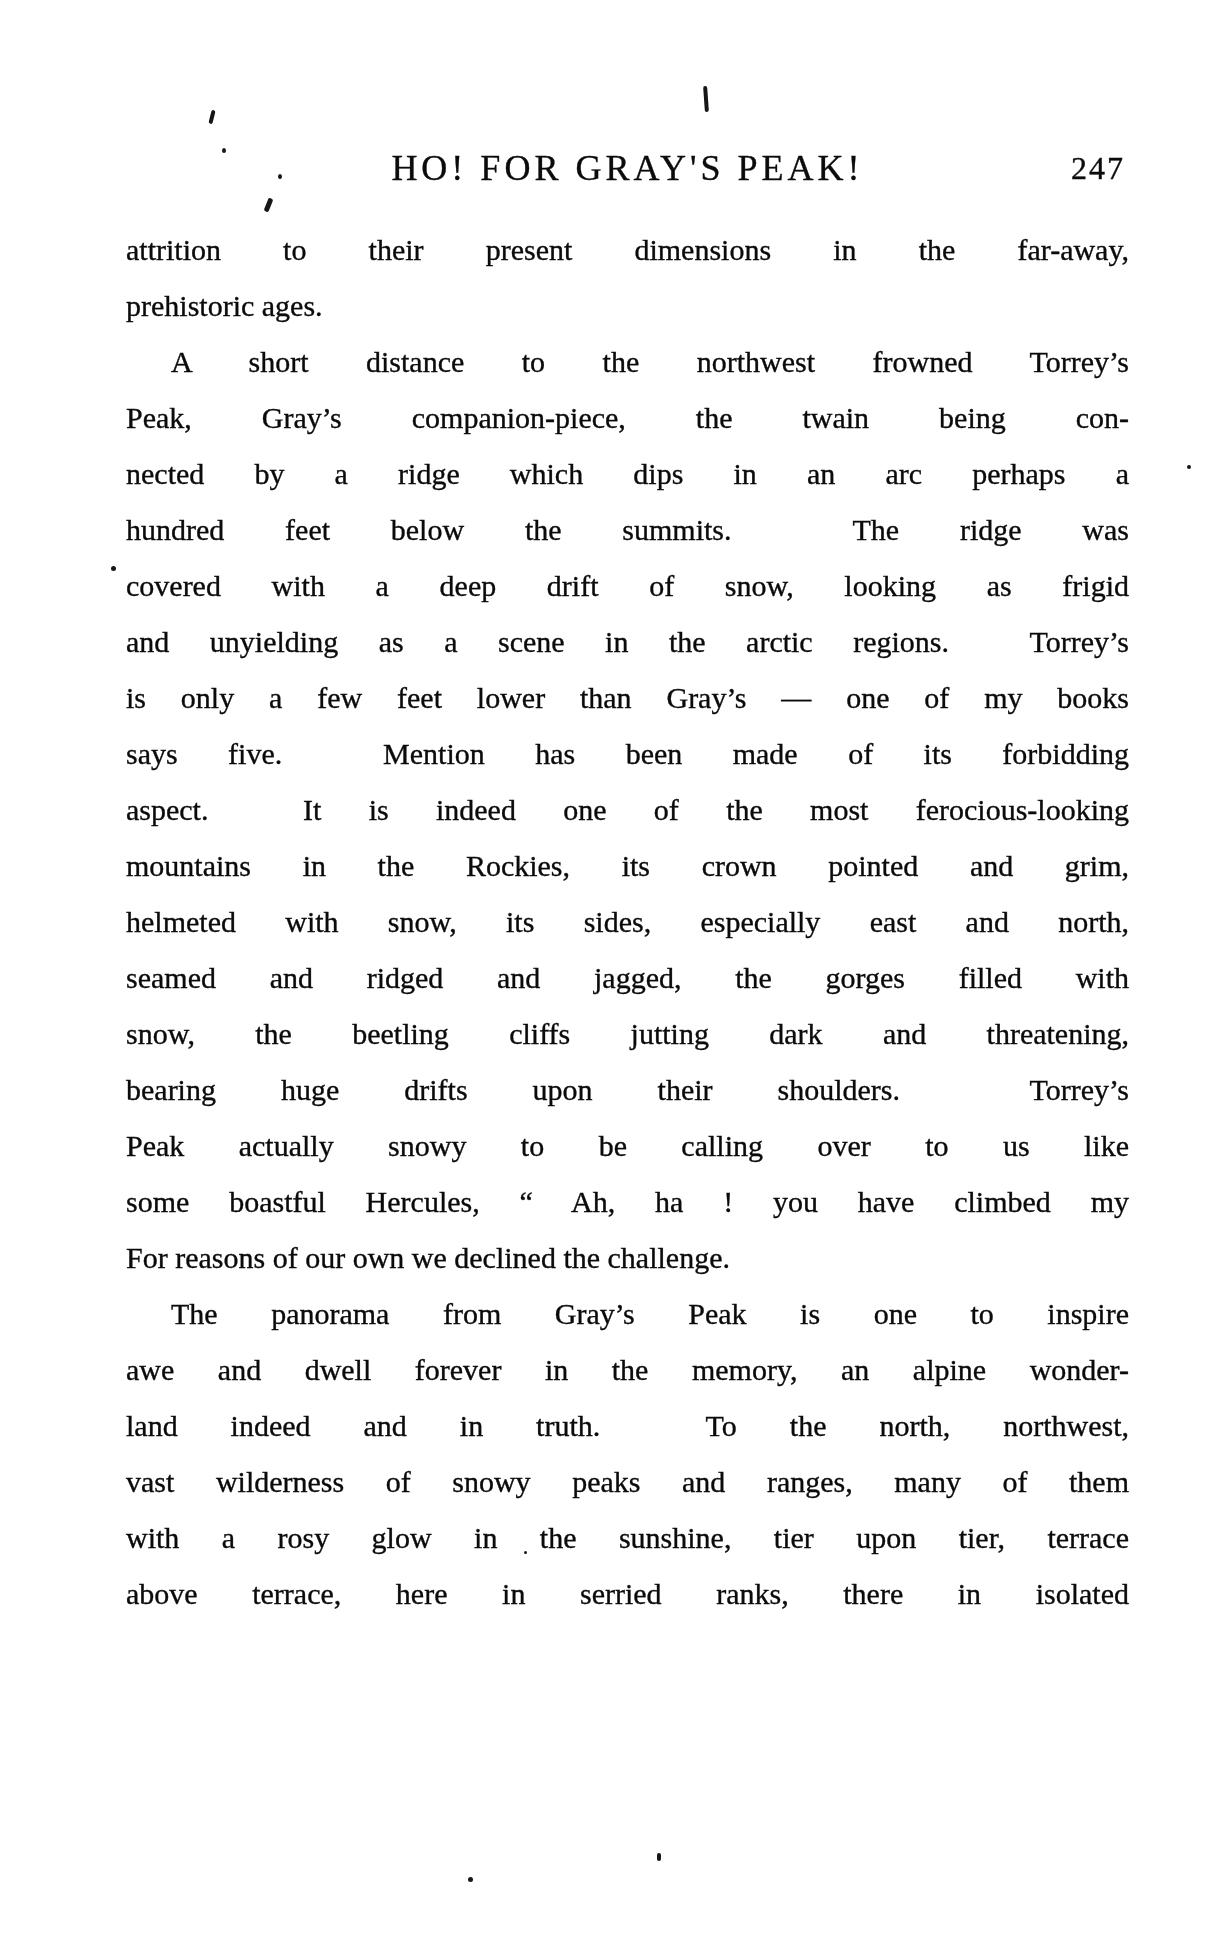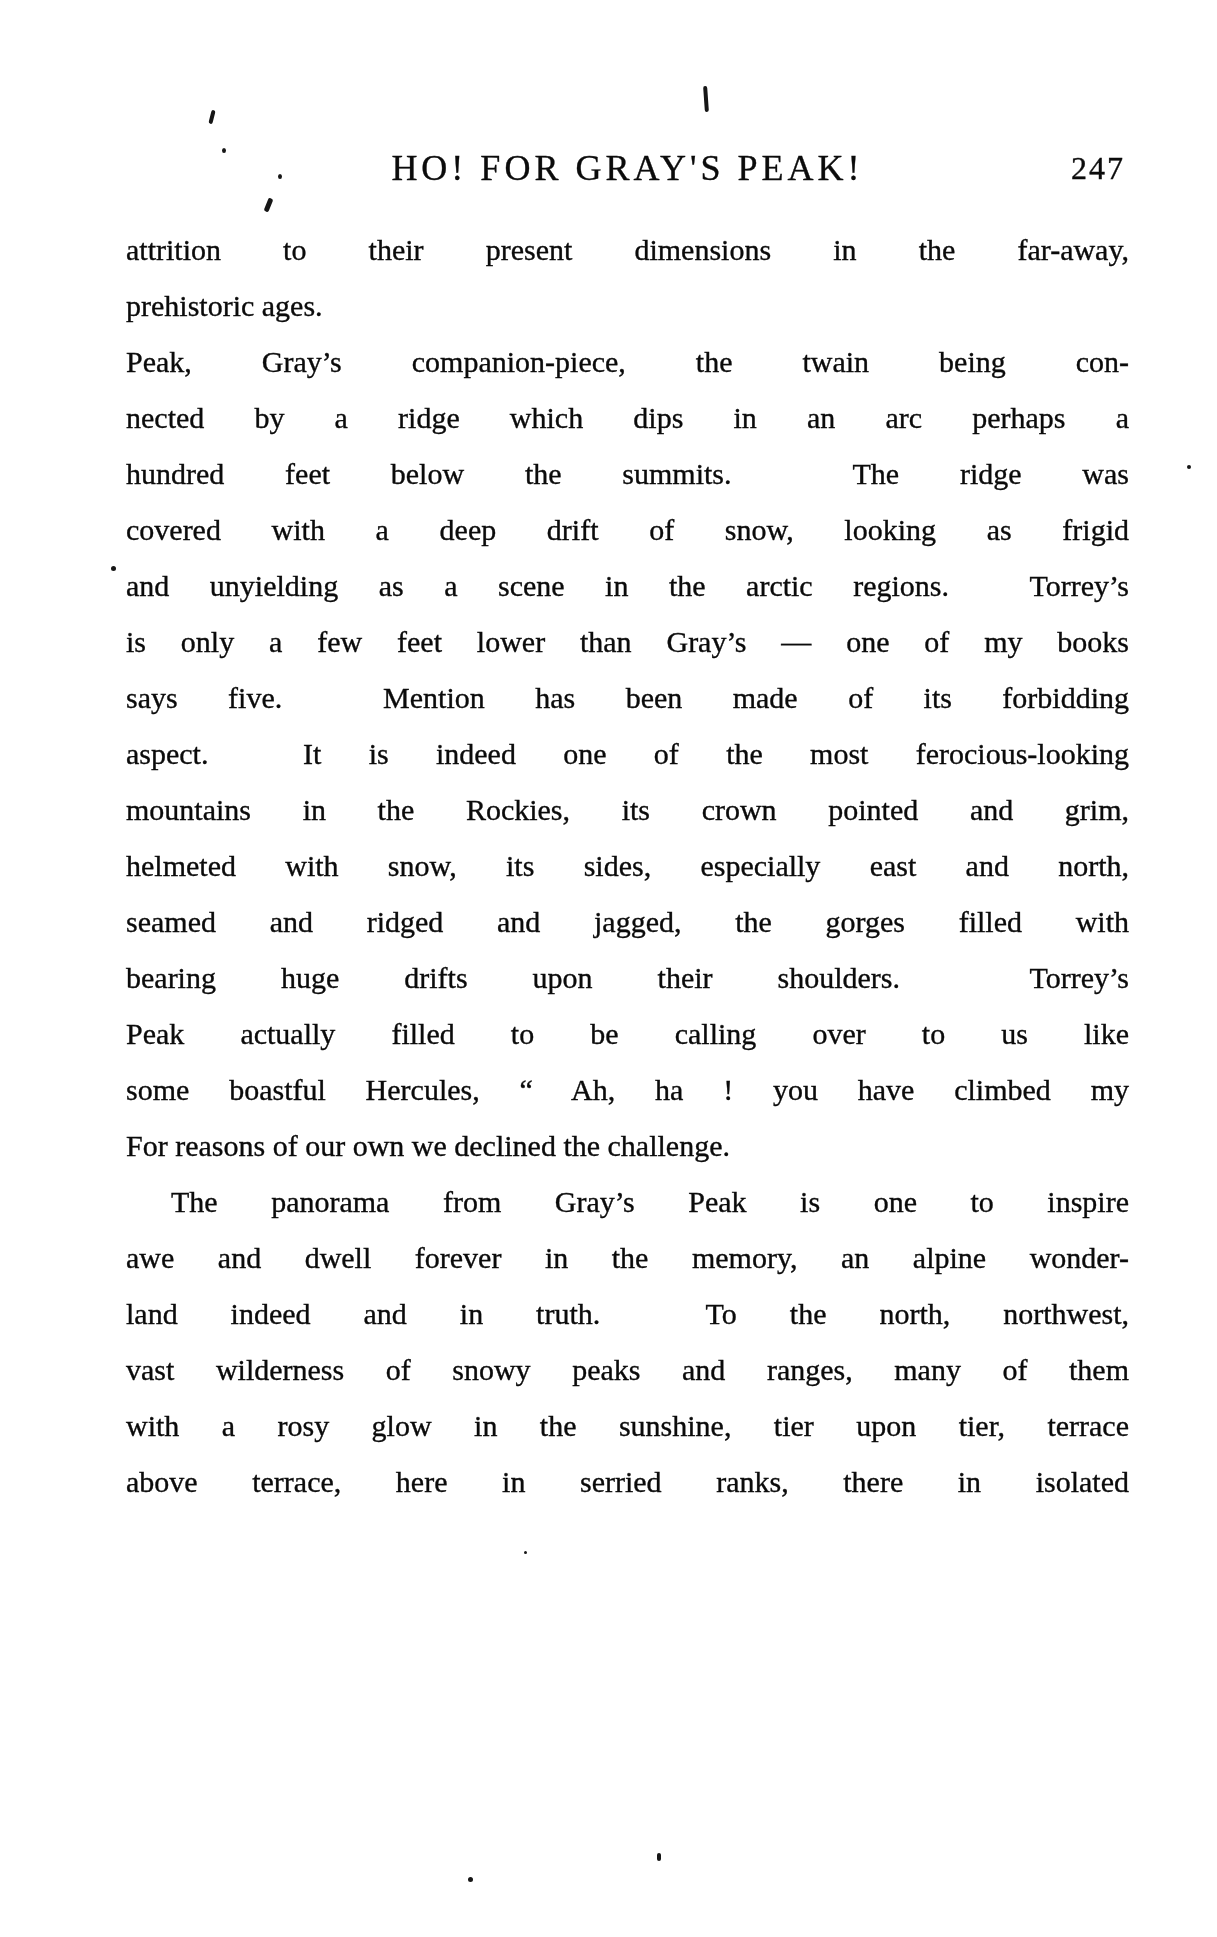--- a/index.html
+++ b/index.html
@@ -69,33 +69,35 @@
 
 <div class="page">
   <div class="header">
     <div class="running-title">HO! FOR GRAY'S PEAK!</div>
     <div class="page-number">247</div>
   </div>
 
   <div class="body-text" id="body-text">
       <div class="line">attrition to their present dimensions in the far-away,</div>
       <div class="line end">prehistoric ages.</div>
+      <div class="line indent">A short distance to the northwest frowned Torrey’s</div>
       <div class="line">Peak, Gray’s companion-piece, the twain being con-</div>
       <div class="line">nected by a ridge which dips in an arc perhaps a</div>
       <div class="line">hundred feet below the summits.  The ridge was</div>
       <div class="line">covered with a deep drift of snow, looking as frigid</div>
       <div class="line">and unyielding as a scene in the arctic regions.  Torrey’s</div>
       <div class="line">is only a few feet lower than Gray’s — one of my books</div>
       <div class="line">says five.  Mention has been made of its forbidding</div>
       <div class="line">aspect.  It is indeed one of the most ferocious-looking</div>
       <div class="line">mountains in the Rockies, its crown pointed and grim,</div>
       <div class="line">helmeted with snow, its sides, especially east and north,</div>
       <div class="line">seamed and ridged and jagged, the gorges filled with</div>
+      <div class="line">snow, the beetling cliffs jutting dark and threatening,</div>
       <div class="line">bearing huge drifts upon their shoulders.  Torrey’s</div>
-      <div class="line">Peak actually filled to be calling over to us like</div>
+      <div class="line">Peak actually snowy to be calling over to us like</div>
       <div class="line">some boastful Hercules, “ Ah, ha ! you have climbed my</div>
       <div class="line end">For reasons of our own we declined the challenge.</div>
       <div class="line indent">The panorama from Gray’s Peak is one to inspire</div>
       <div class="line">awe and dwell forever in the memory, an alpine wonder-</div>
       <div class="line">land indeed and in truth.  To the north, northwest,</div>
       <div class="line">vast wilderness of snowy peaks and ranges, many of them</div>
       <div class="line">with a rosy glow in the sunshine, tier upon tier, terrace</div>
       <div class="line">above terrace, here in serried ranks, there in isolated</div>
     </div>
 

